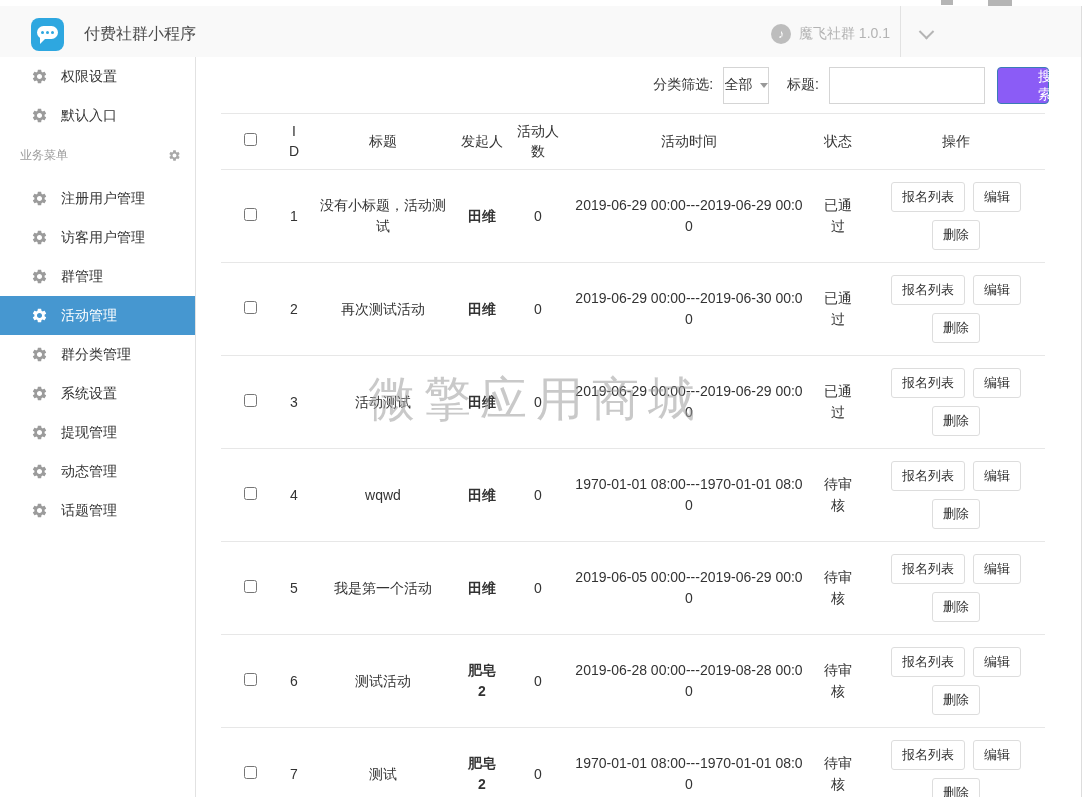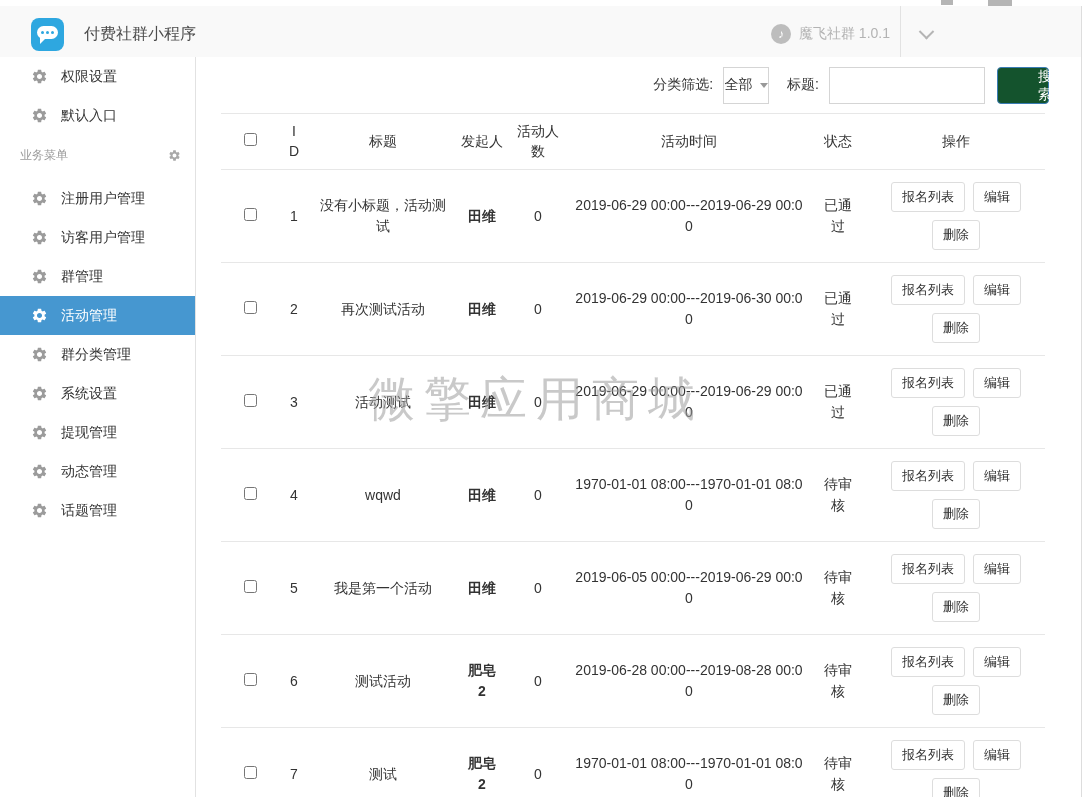--- a/index.html
+++ b/index.html
@@ -44,21 +44,21 @@
   .side-group{ margin-top:6px; }
   
   .main{ position:absolute; left:196px; top:57px; right:0; bottom:0; background:#fff; }
   .filterbar{ height:56px; display:flex; align-items:center; justify-content:flex-end; padding-right:38px; }
   .filterbar .lbl{ color:#333; margin-right:10px; }
   .select-box{ width:46px; height:37px; border:1px solid #d5d5d5; background:#fff; display:flex; align-items:center;
     justify-content:center; gap:7px; cursor:pointer; margin-right:18px; }
   .caret-down{ width:0; height:0; border-left:4px solid transparent; border-right:4px solid transparent; border-top:5px solid #999; }
   .text-input{ width:156px; height:37px; border:1px solid #d5d5d5; background:#fff; margin-right:12px; padding:0 8px;
     font-family:inherit; font-size:14px; outline:none; }
-  .search-btn{ width:52px; height:37px; background:#14532d; border:1px solid #3a7cb5; border-radius:4px; color:#fff;
+  .search-btn{ width:52px; height:37px; background:#8b5cf6; border:1px solid #3a7cb5; border-radius:4px; color:#fff;
     font-size:14px; font-family:inherit; cursor:pointer;padding-left:40px; }
   
   .table-wrap{ margin-left:25px; }
   table{ border-collapse:collapse; table-layout:fixed; width:824px; font-size:14px; color:#333; }
   thead th{ font-weight:normal; border-top:1px solid #e7e7e7; border-bottom:1px solid #e7e7e7;
     padding:8px 4px; text-align:center; word-break:break-all; line-height:1.4; }
   th.col-id{ padding:8px 9px; }
   tbody td{ border-bottom:1px solid #e7e7e7; text-align:center; padding:18px 6px; word-break:break-all;
     line-height:1.5; vertical-align:middle; }
   td.cell-status{ padding-left:10px; padding-right:10px; }

